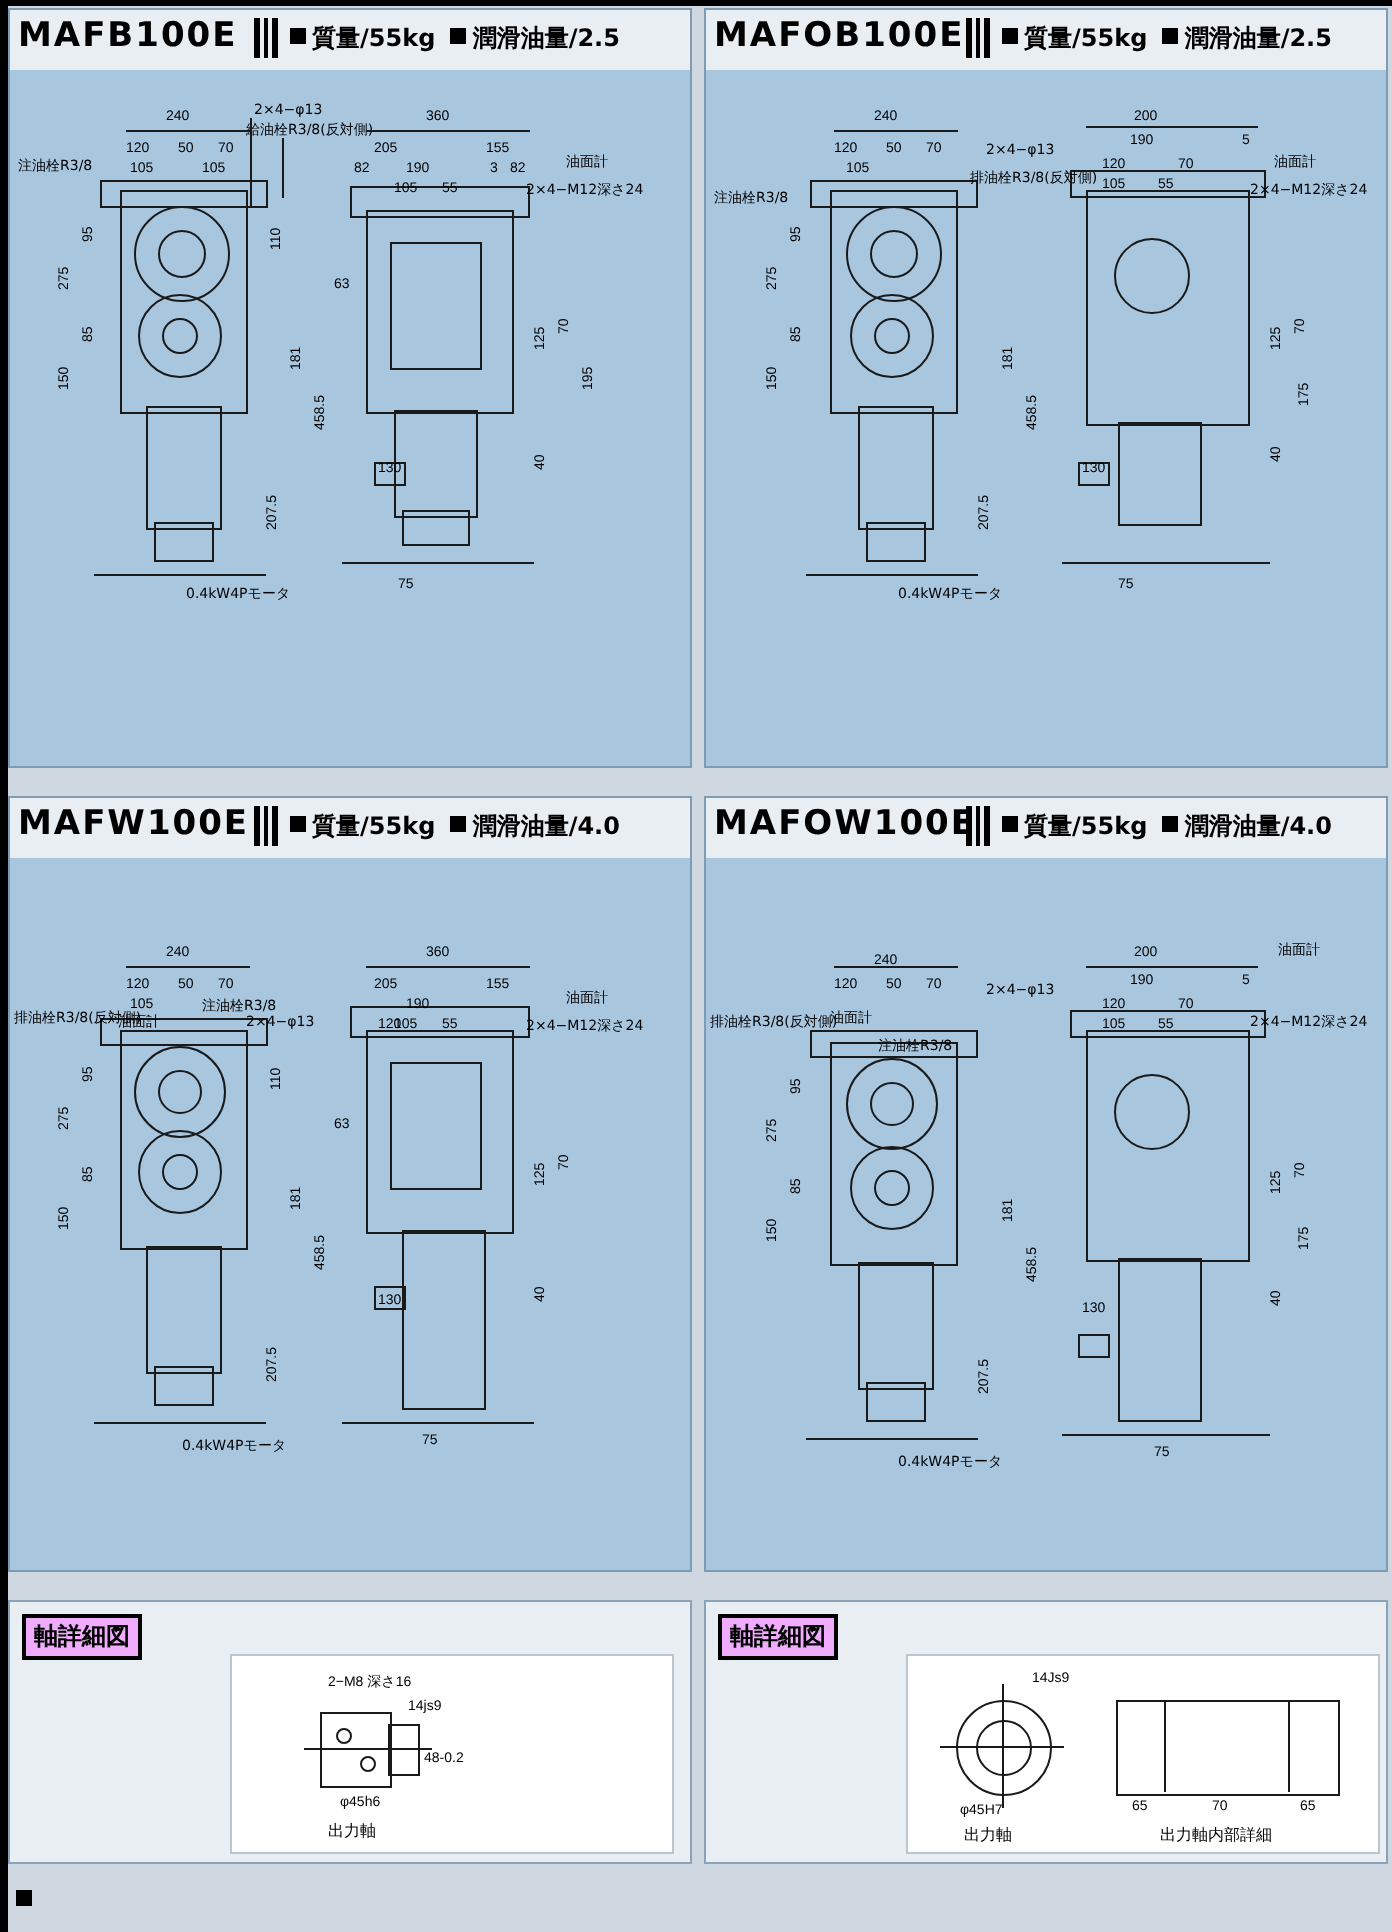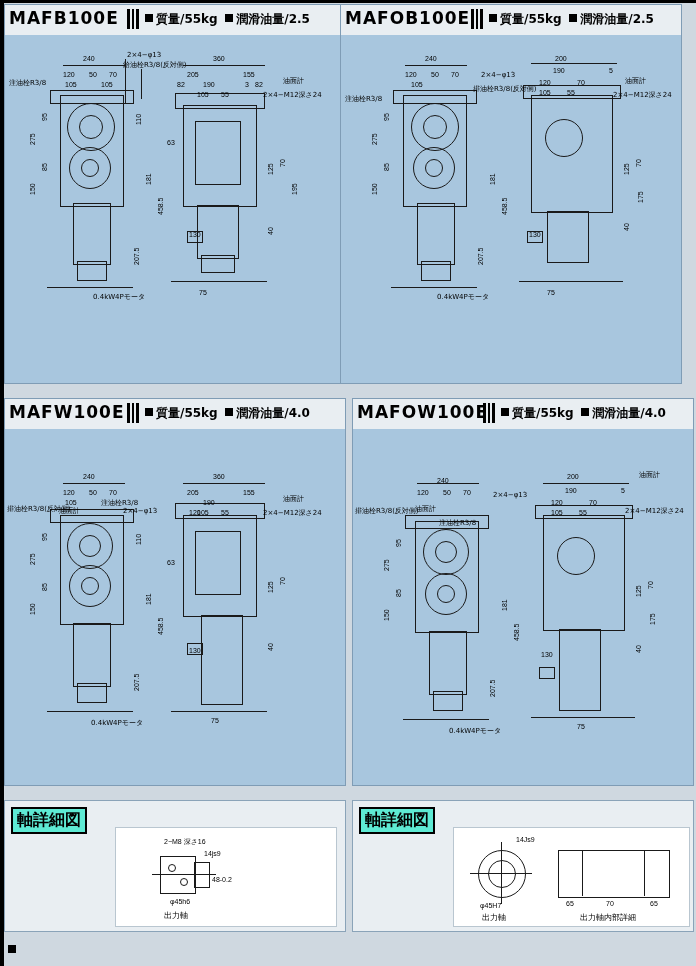--- a/index.html
+++ b/index.html
@@ -9,21 +9,21 @@
     font-family:"Liberation Sans", sans-serif;
     color:#000;
     position:relative;
     overflow:hidden;
   }
   .page{position:absolute;inset:0;background:#cfd8e0;}
 
   
   .panel{position:absolute;background:#a8c6de;border:1px solid #7f9cb5;}
   .panel.p1{left:4px;top:4px;width:340px;height:378px;}
-  .panel.p2{left:340px;top:4px;width:340px;height:378px;}
+  .panel.p2{left:352px;top:4px;width:340px;height:378px;}
   .panel.p3{left:4px;top:398px;width:340px;height:386px;}
   .panel.p4{left:352px;top:398px;width:340px;height:386px;}
 
   
   .phead{position:absolute;left:0;top:0;right:0;height:30px;background:#e9eef2;border-bottom:1px solid #8aa3b8;}
   .ptitle{
     position:absolute;left:4px;top:3px;
     font-family:"DejaVu Sans", sans-serif;
     font-weight:bold;font-size:17px;letter-spacing:1px;
     color:#000;
@@ -52,21 +52,21 @@
   .dimv{position:absolute;font-size:7px;line-height:8px;font-family:"Liberation Sans",sans-serif;white-space:nowrap;transform:rotate(-90deg);transform-origin:left top;}
   .jp{position:absolute;font-size:7px;line-height:8px;font-family:"DejaVu Sans",sans-serif;white-space:nowrap;}
 
   
   .dpanel{position:absolute;background:#e9eef2;border:1px solid #8aa3b8;}
   .dpanel.d1{left:4px;top:800px;width:340px;height:130px;}
   .dpanel.d2{left:352px;top:800px;width:340px;height:130px;}
   .dtitle{
     position:absolute;left:6px;top:6px;
     border:2px solid #000;padding:1px 4px;
-    font-family:"DejaVu Sans",sans-serif;font-size:16px;font-weight:bold;background:#5eead4;
+    font-family:"DejaVu Sans",sans-serif;font-size:12px;font-weight:bold;background:#f0abfc;
   }
   .dfield{position:absolute;left:110px;top:26px;width:220px;height:98px;background:#fff;border:1px solid #b9c6d0;}
   .dfield2{position:absolute;left:100px;top:26px;width:235px;height:98px;background:#fff;border:1px solid #b9c6d0;}
 
   .footnote{
     position:absolute;left:8px;top:942px;
     font-family:"DejaVu Sans",sans-serif;font-size:12px;
   }
   .footnote .sq{vertical-align:0px;}
 

